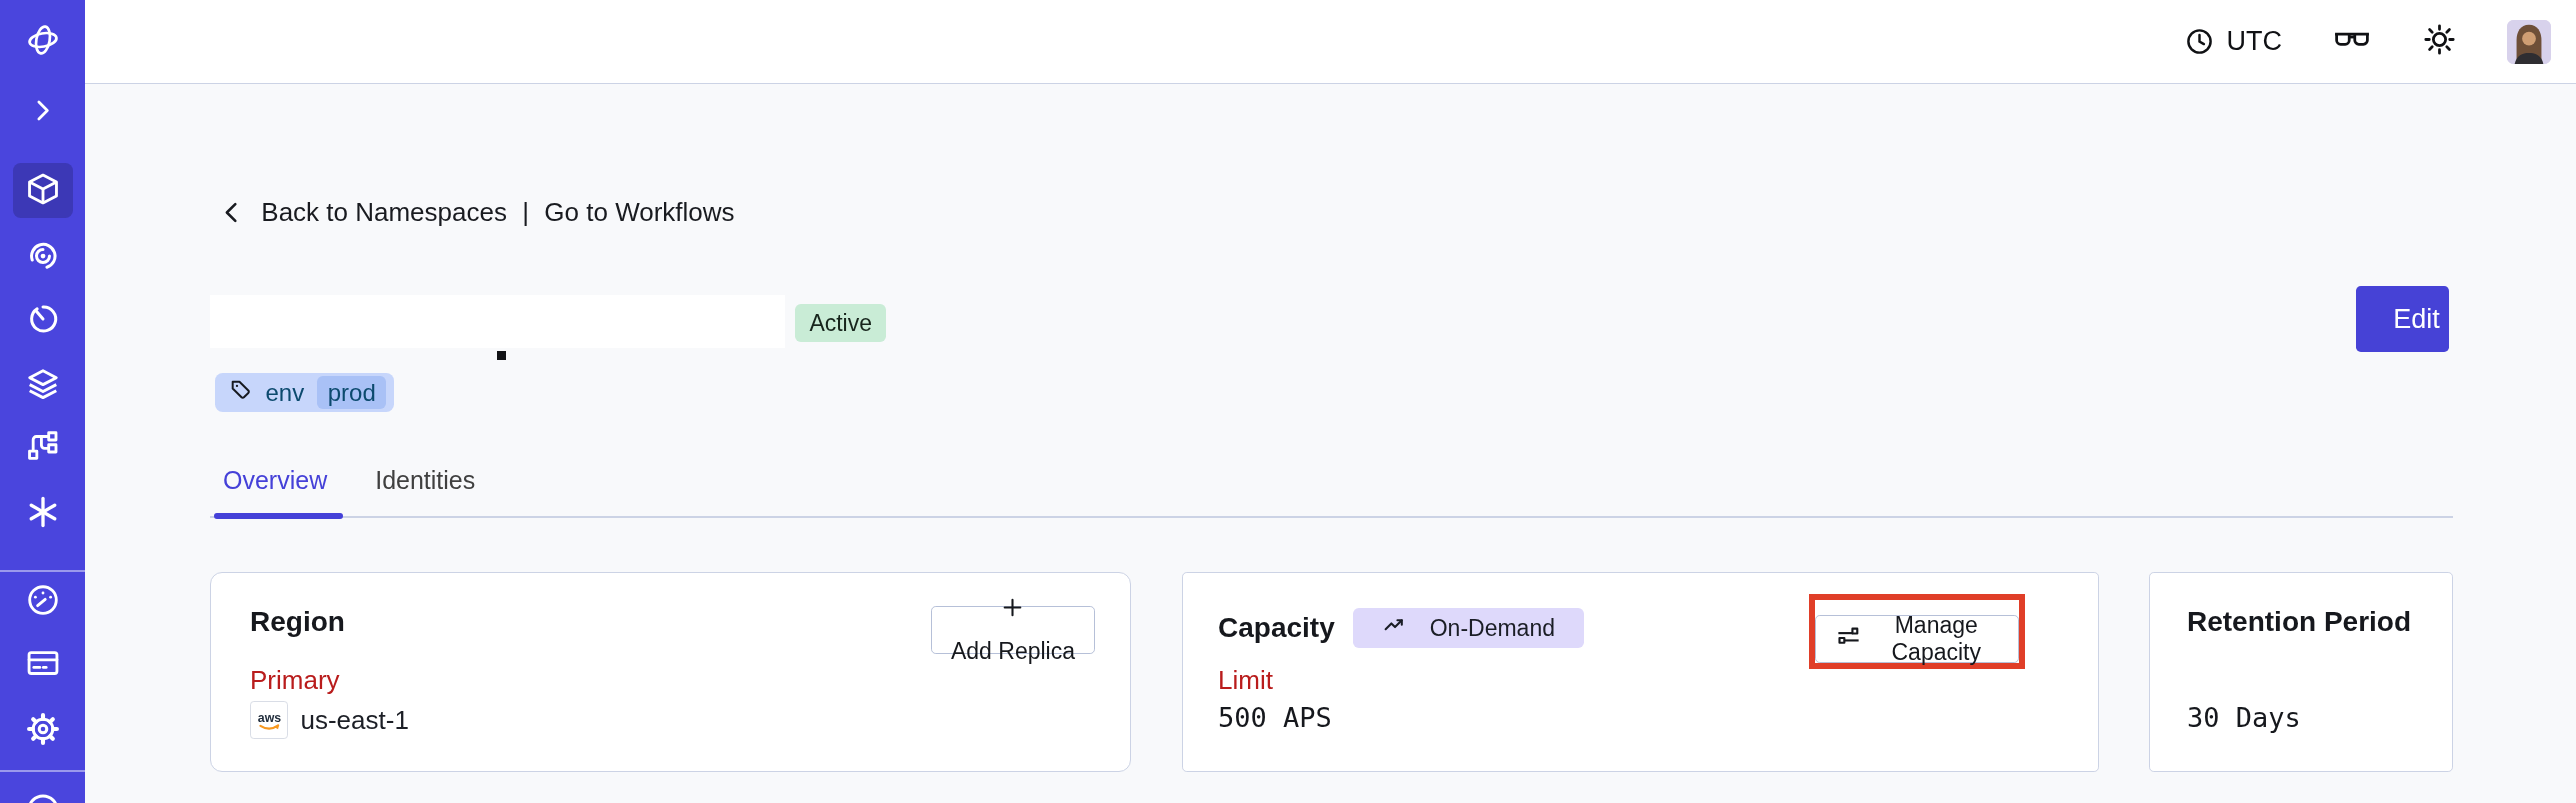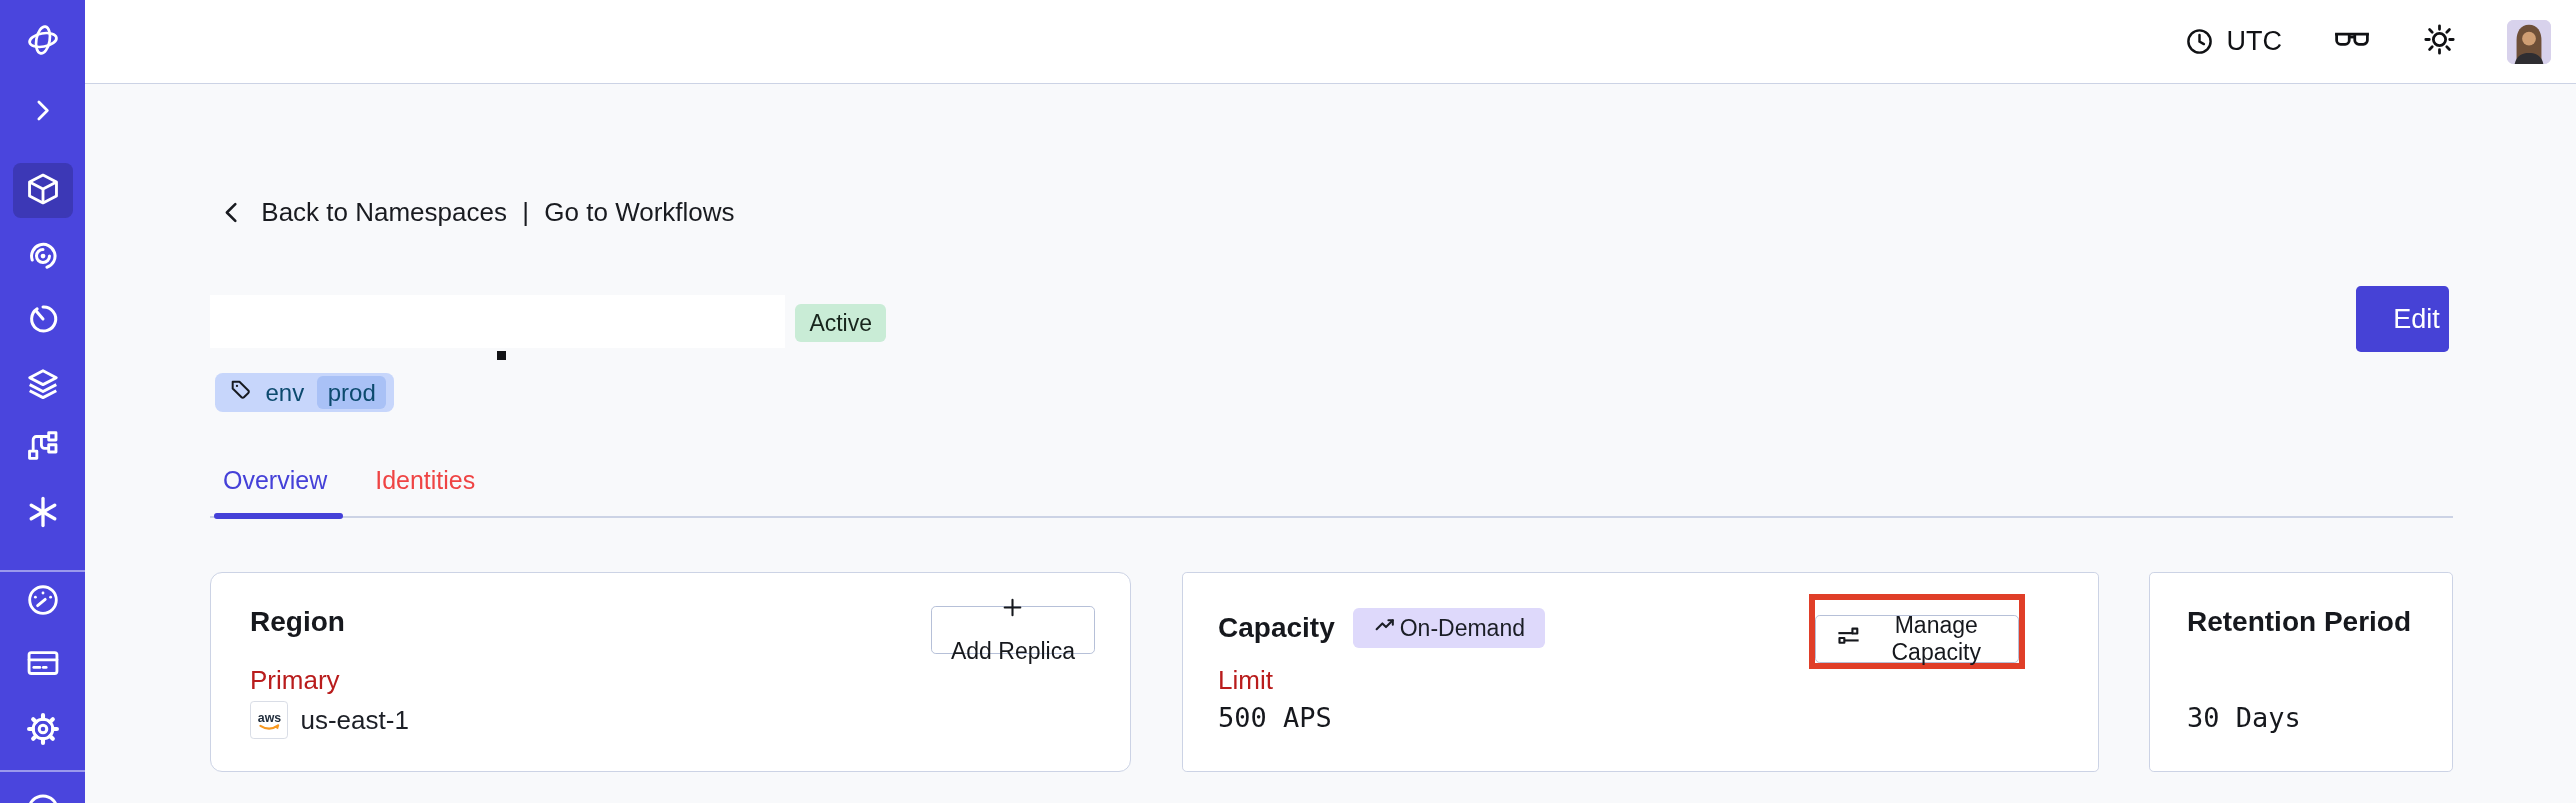--- a/index.html
+++ b/index.html
@@ -40,36 +40,36 @@
     font-size:27px; font-weight:500; }
   .edit-btn{ position:absolute; left:2356px; top:286px; width:93px; height:66px; background:#4642d6;
     border:none; border-radius:4.8px; color:#ffffff; font-size:27px; font-weight:500; display:flex;
     align-items:center; justify-content:center; cursor:pointer;padding-left:28px; }
   
   .tag-pill{ position:absolute; left:215px; top:373px; height:39px; display:inline-flex; align-items:center;
     gap:13px; padding:0 7.7px 0 12.5px; background:#c7d6fb; border-radius:7.7px; font-size:24px; color:#0c4a6e; }
   .tag-chip{ background:#a9c1f6; border-radius:5.8px; padding:2.9px 10.5px; }
   
   .tabs{ position:absolute; left:223px; top:466px; display:flex; gap:48px; font-size:25px; }
-  .tab{ cursor:pointer; color:#ef4444; font-weight:500; }
+  .tab{ cursor:pointer; color:#404040; font-weight:500; }
   .tab.active{ color:#4541d8; }
   .tabs-line{ position:absolute; left:210px; top:516px; width:2243px; height:1.9px; background:#ccd3e5; }
   .tabs-line-active{ position:absolute; left:214px; top:513px; width:129px; height:5.8px; background:#4541d8; border-radius:2.9px; }
   
   .card{ position:absolute; top:572px; height:200px; background:#ffffff; border:1.9px solid #ccd3e5; border-radius:4.8px; }
   .card-title{ position:absolute; font-size:28px; font-weight:600; color:#16181d; }
   .card-label{ position:absolute; font-size:26px; color:#b91c1c; }
   .mono-value{ position:absolute; font-family:"DejaVu Sans Mono", monospace; font-size:27px; color:#16181d; }
   .small-btn{ height:48px; padding:0 19px; gap:11.5px; font-size:23px; font-weight:500; }
   .provider-row{ position:absolute; left:39px; top:128px; display:flex; align-items:center; gap:12.5px; }
   .aws-badge{ width:38px; height:38px; border:1px solid #d9dde6; border-radius:3.8px; background:#fff;
     display:flex; align-items:center; justify-content:center; }
   .region-text{ font-size:26px; color:#1c1f26; }
   .cap-title-row{ position:absolute; left:35px; top:35px; display:flex; align-items:center; gap:18px; }
-  .ondemand-badge{ display:inline-flex; align-items:center; gap:2px; height:40px; padding:0 20px;
+  .ondemand-badge{ display:inline-flex; align-items:center; gap:23px; height:40px; padding:0 29px;
     background:#ded9fb; border-radius:5.8px; font-size:23px; font-weight:400; color:#1b1e26; }
   .annotation-box{ position:absolute; left:626px; top:21px; width:216px; height:75px;
     border:6.7px solid #e03e28; display:flex; align-items:flex-end; justify-content:center; }
 </style>
 </head>
 <body>
 
 <div class="canvas">
 
   <nav class="sidebar">

